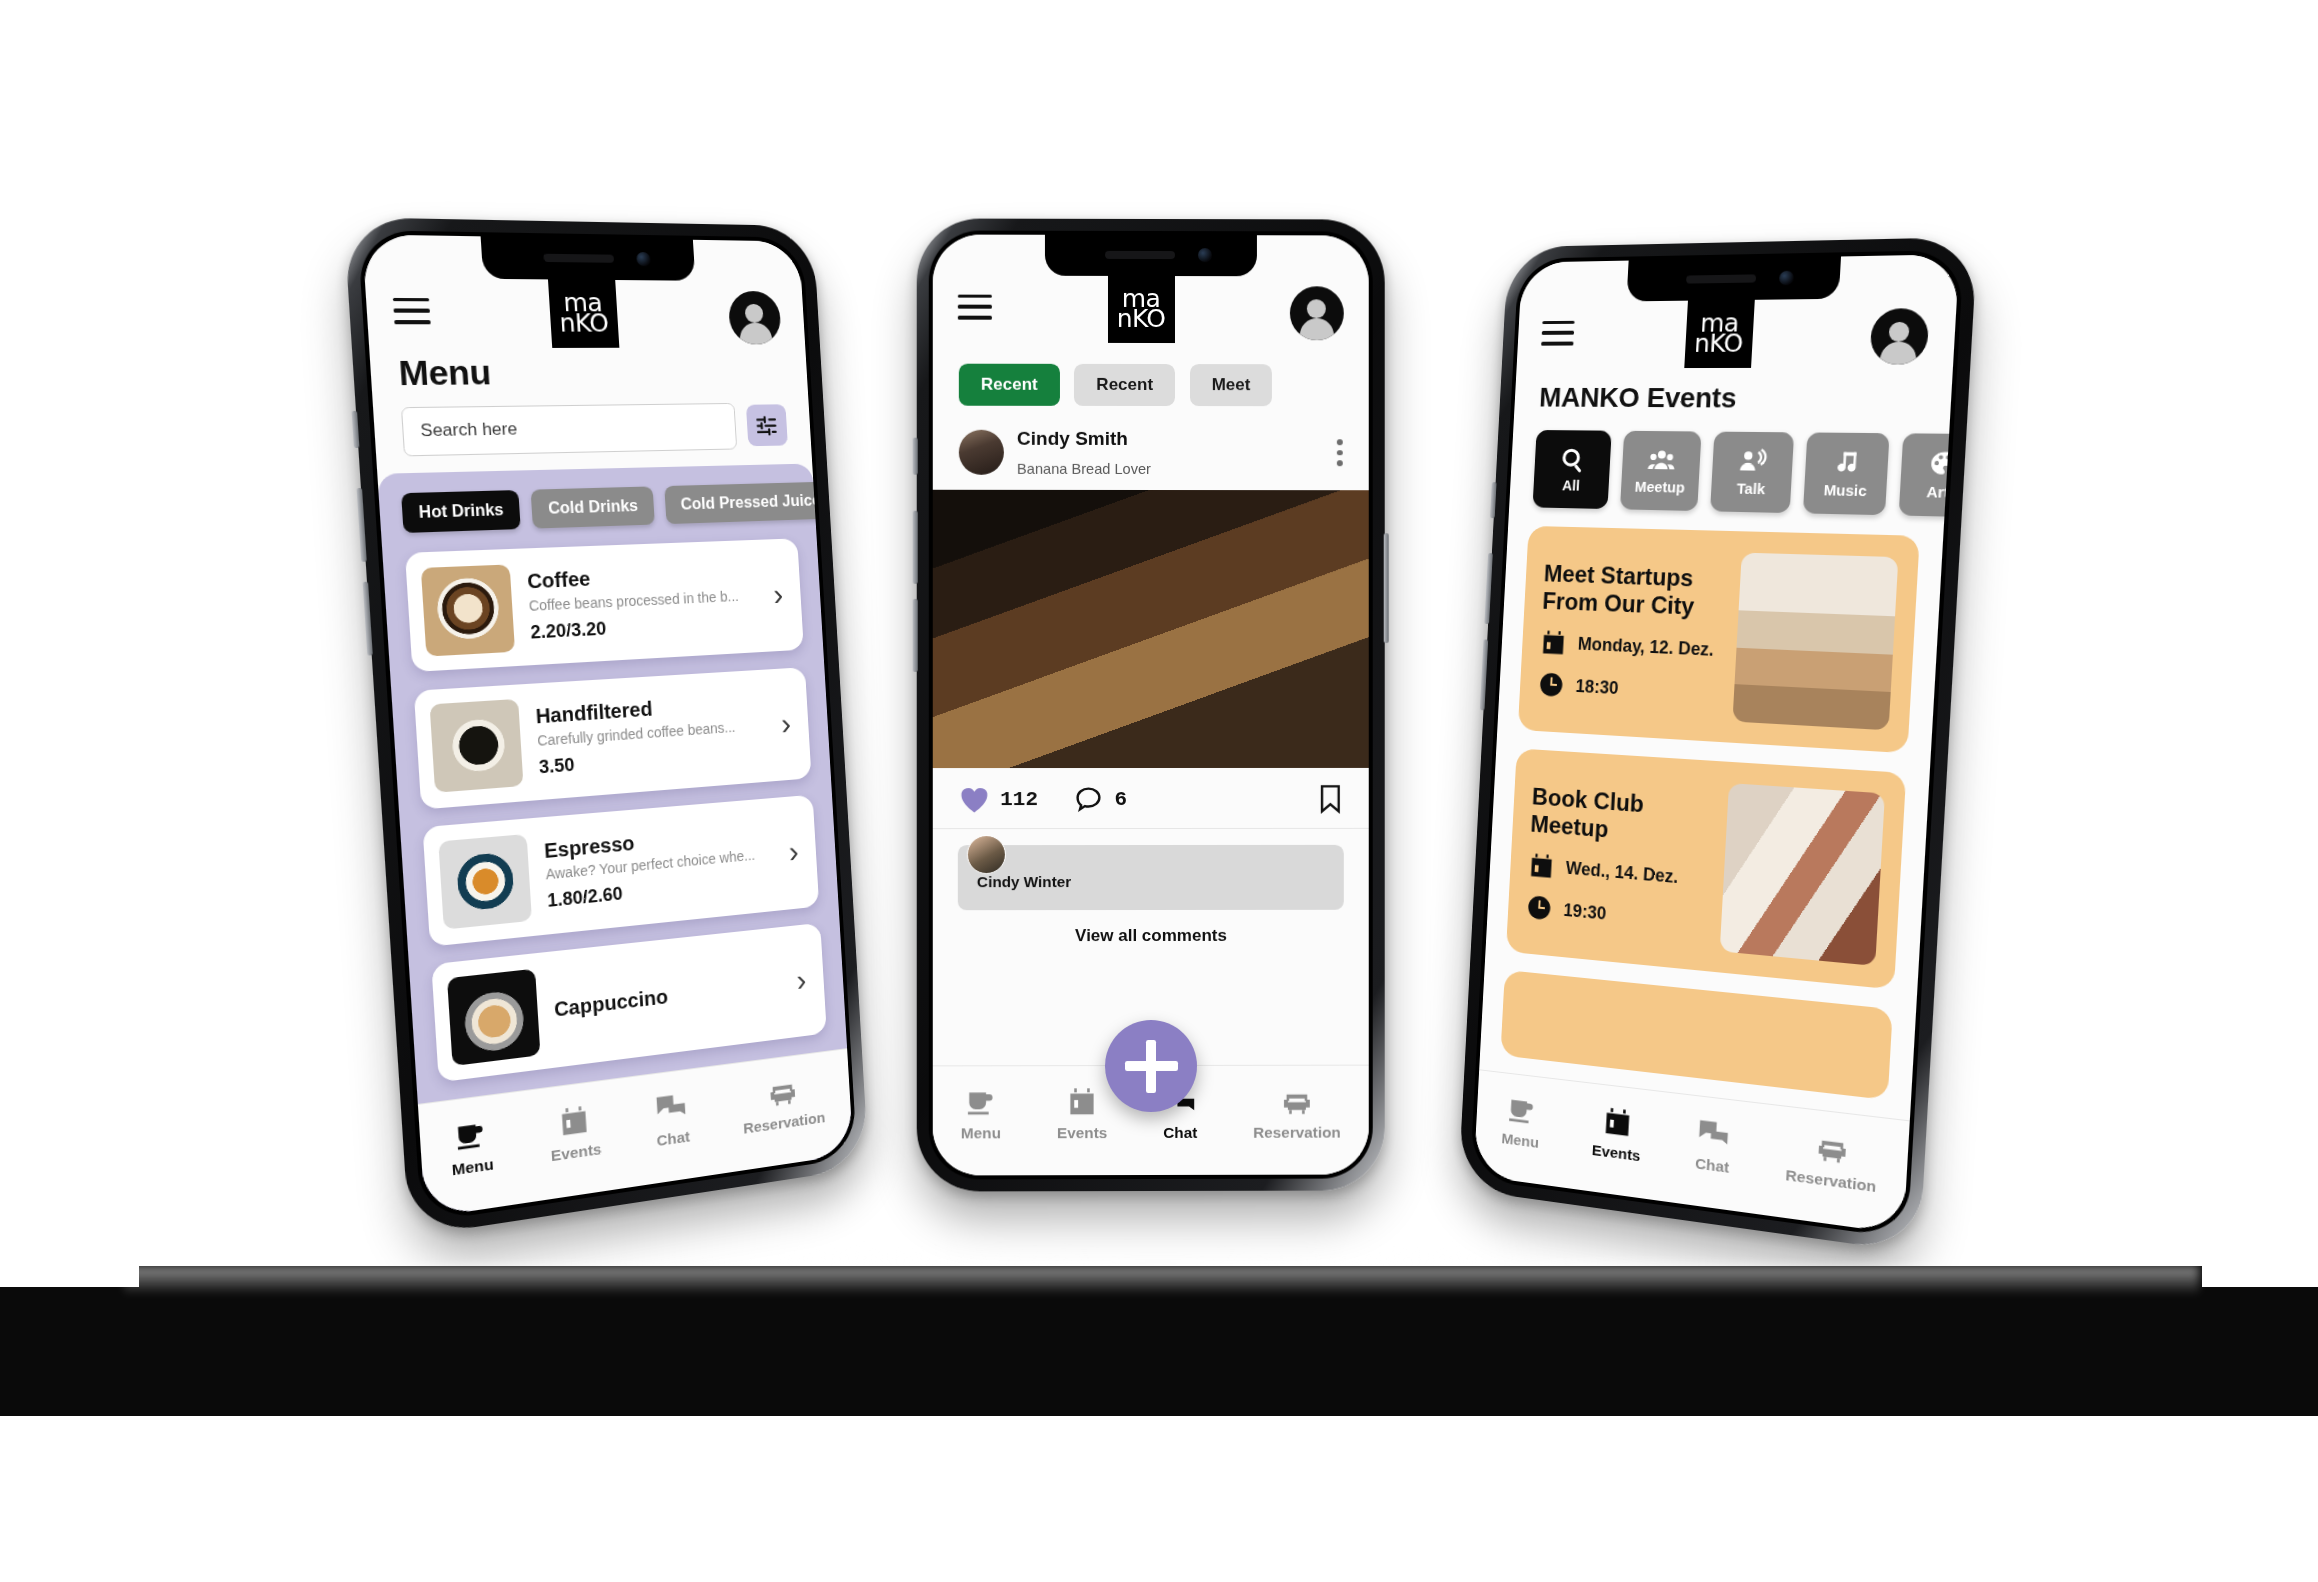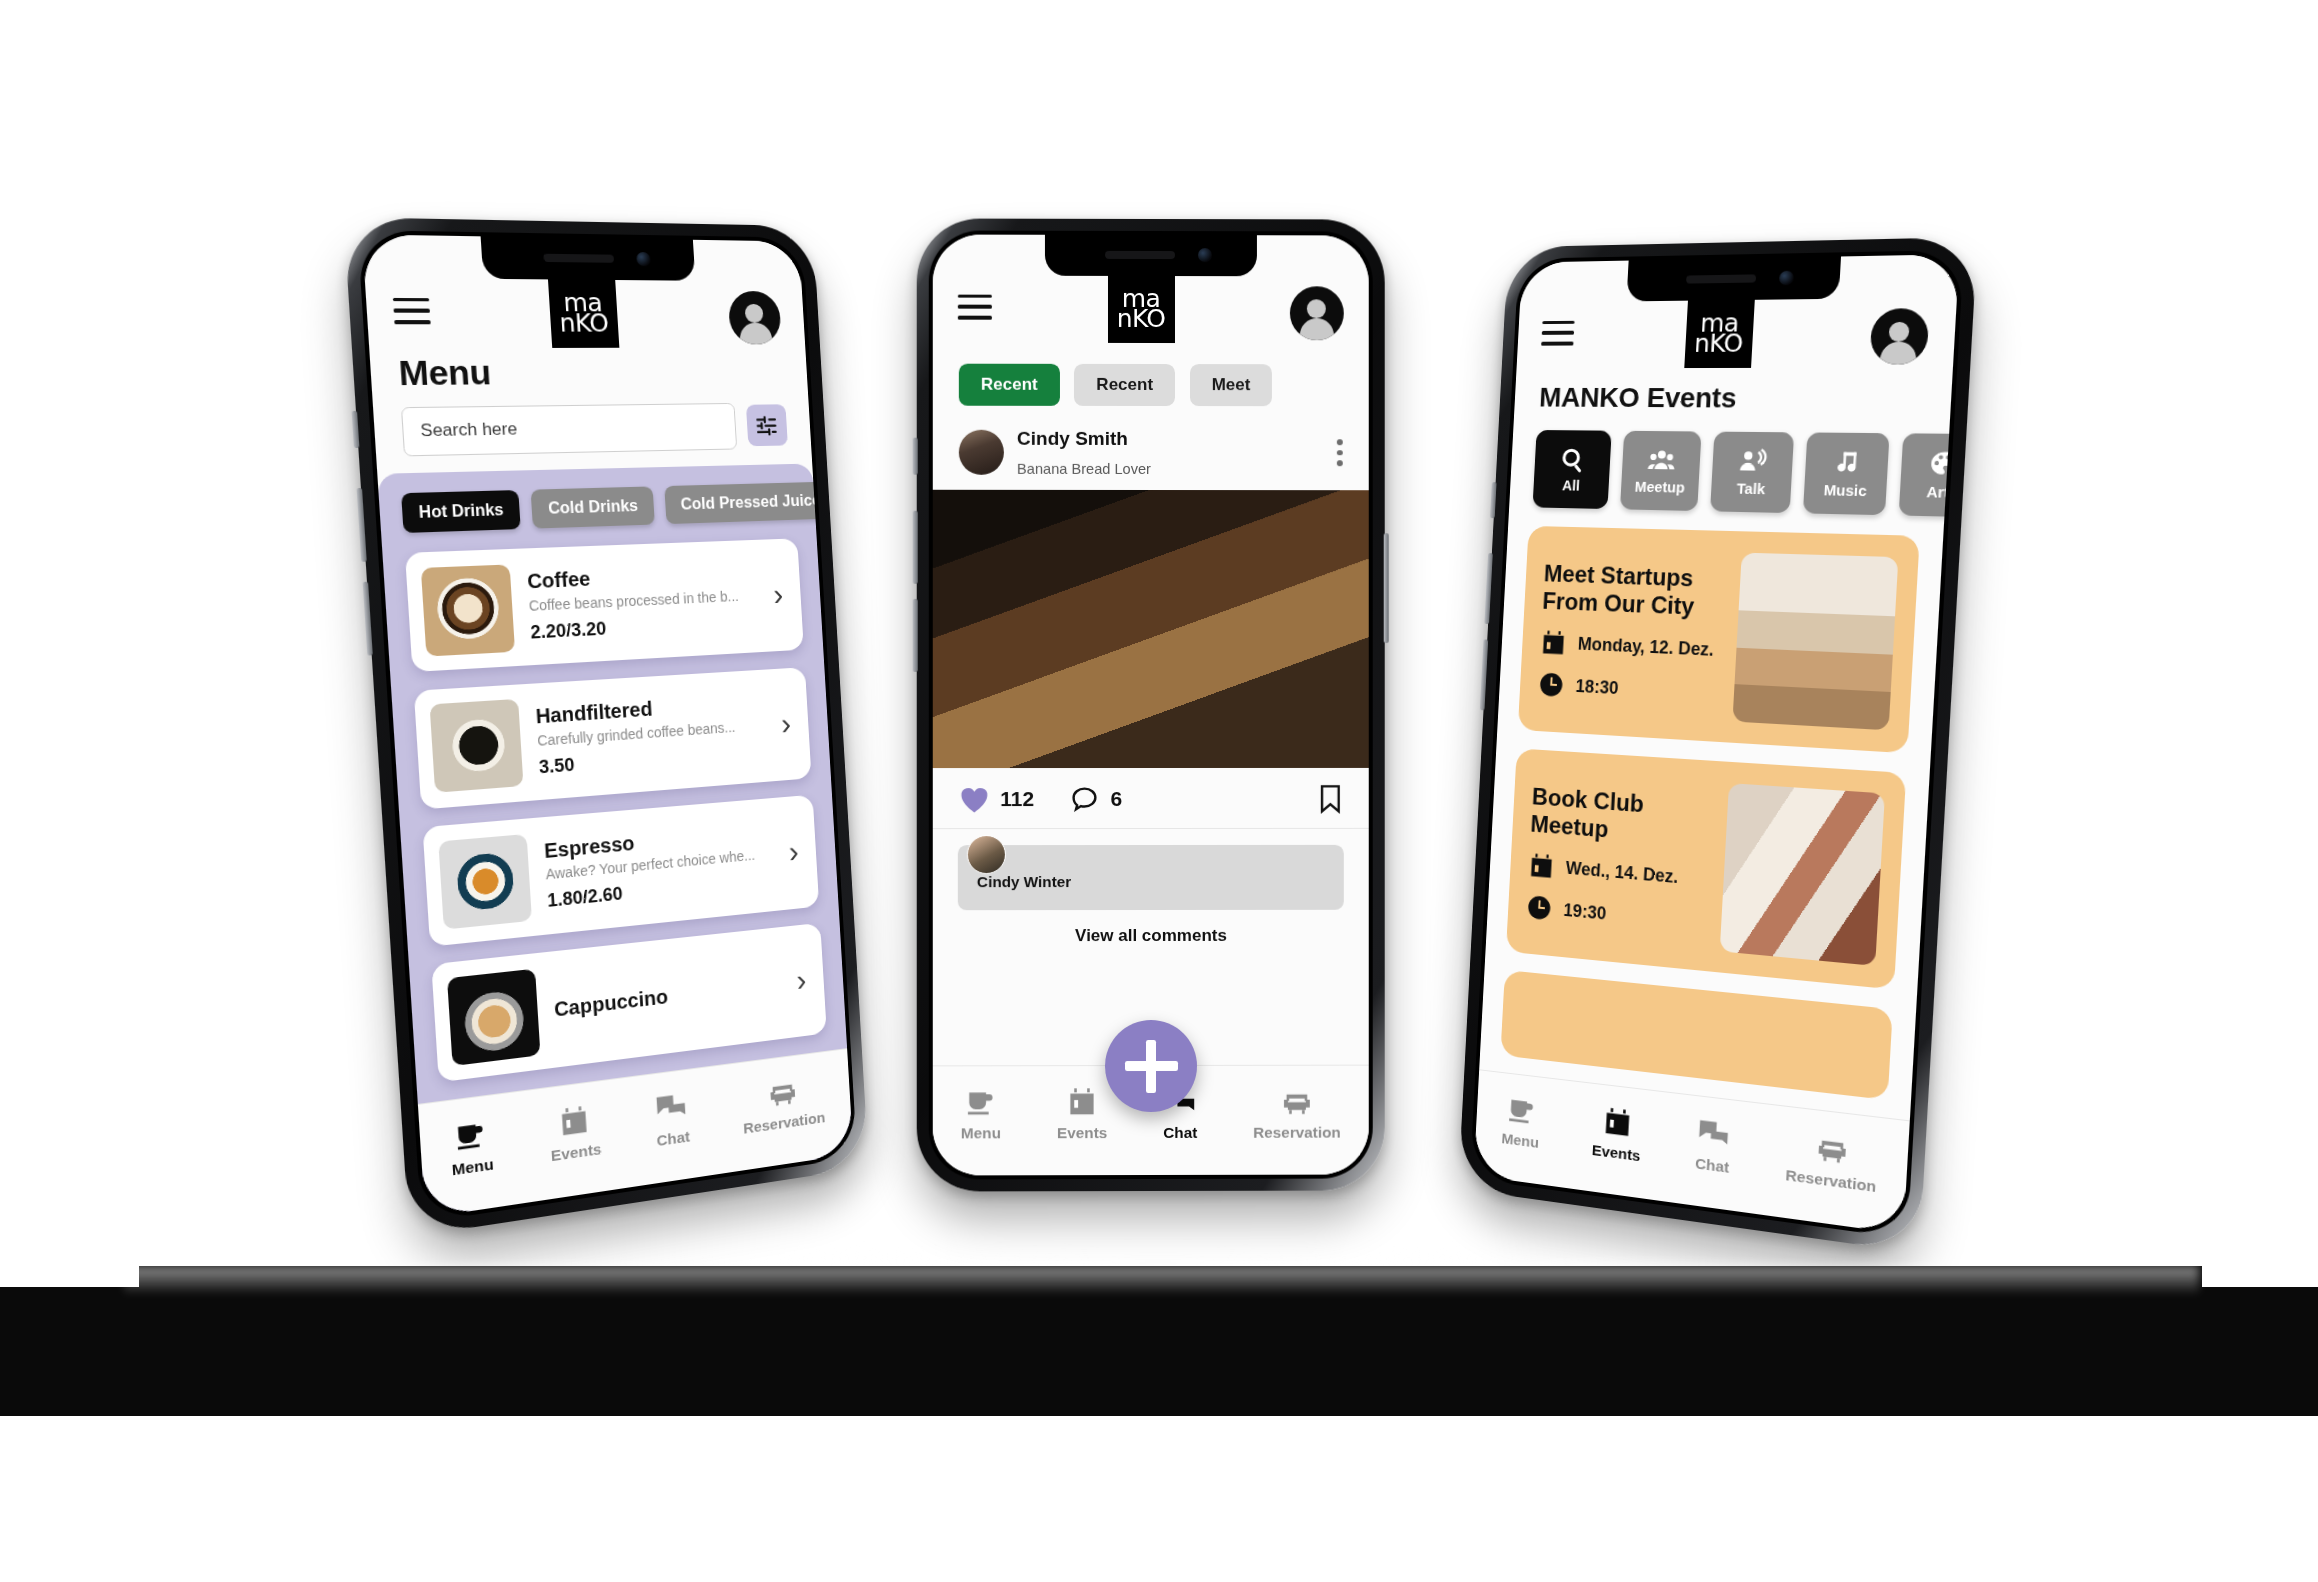--- a/index.html
+++ b/index.html
@@ -169,21 +169,21 @@
   }
   .ftab.active { background:#15803d; color:#fff;text-align:right; }
   .post-head { display:flex; align-items:center; gap: 13px; padding: 4.4px 26px 13px 26px; }
   .post-av { width: 45px; height: 45px; border-radius:50%; overflow:hidden; flex:0 0 auto;
     background: linear-gradient(160deg,#8d7663 0%, #4a3a31 40%, #241b17 100%); }
   .post-name { font-size: 19px; font-weight: 700; color:#111; }
   .post-sub { font-size: 14.6px; color:#5a5a5a; margin-top: 11px; }
   .kebab { margin-left:auto; display:flex; flex-direction:column; gap:4.4px; }
   .kebab i { width:5.8px; height:5.8px; border-radius:50%; background:#6d6d6d; display:block; }
   .post-photo { width:100%; height: 278px; position:relative; overflow:hidden; }
-  .actions { display:flex; align-items:center; gap: 10.2px; padding: 16px 26px 13px 26px; border-bottom:1.1px solid #e6e6e6; }
+  .actions { display:flex; align-items:center; gap: 10.2px; padding: 16px 26px 13px 26px; border-bottom:1.1px solid #e6e6e6;font-family:Liberation Mono, monospace; }
   .heart { width: 31px; height: 29px; }
   .count { font-size: 21px; font-weight: 700; color:#111; margin-right: 25px; }
   .bubble { width: 31px; height: 29px; }
   .bookmark { margin-left:auto; width: 25px; height: 31px; }
   .comment-wrap { position:relative; padding: 16px 25px 0 25px; }
   .comment-av { position:absolute; left: 34px; top: 5.8px; width: 39px; height: 39px; border-radius:50%; z-index:3;
     background: linear-gradient(150deg,#caa98e 10%, #6b5a46 55%, #2f2a22 100%); border:1.5px solid #fff; }
   .comment-box { background:#d9d9d9; border-radius: 8.8px; padding: 28px 19px 19px 19px; }
   .c-name { font-size: 15.3px; font-weight: 700; color:#111; }
   .c-text { font-size: 14.2px; line-height: 1.42; color:#1d1d1d; margin-top: 10.2px; }

